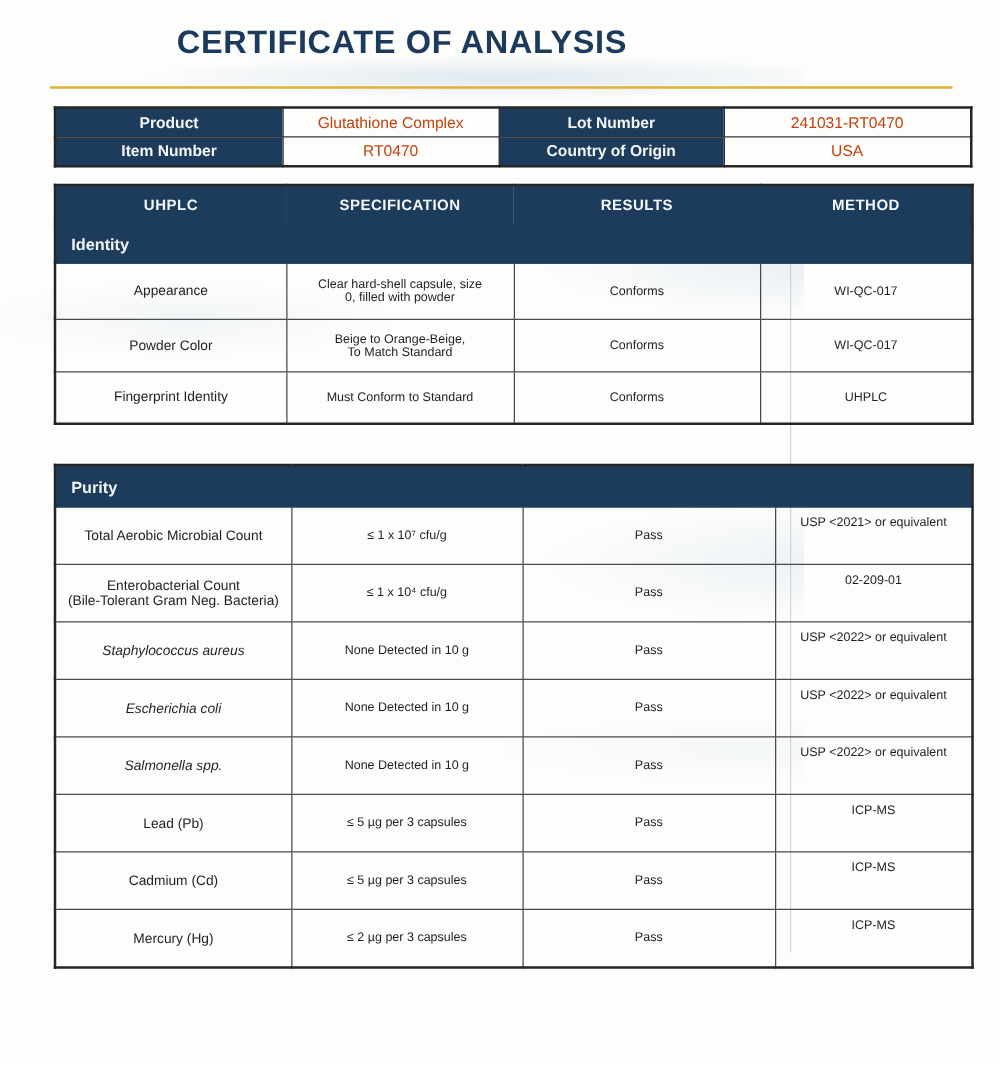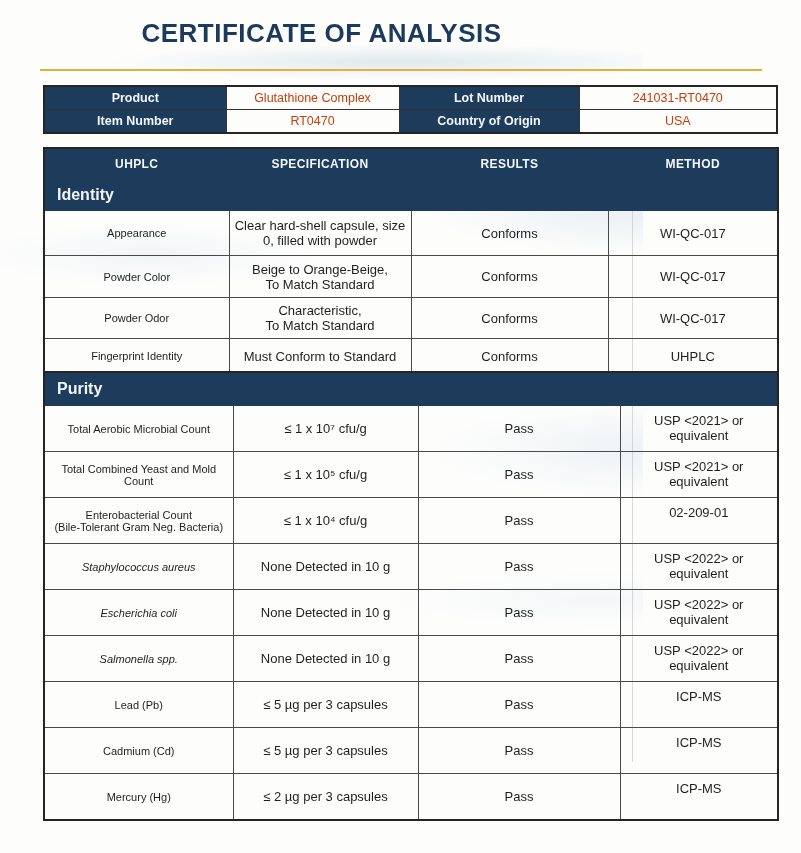--- a/index.html
+++ b/index.html
@@ -64,30 +64,30 @@
   }
   .col-header-row th{
     background:#1d3c5c;color:#f4f7fa;
     font-size:12px;font-weight:bold;letter-spacing:.4px;
     height:26px;border:1px solid #1d3c5c;
     border-left:1px solid rgba(225,235,243,.45);
   }
   .col-header-row th:first-child{border-left:1px solid #1d3c5c;}
   .section-row th{
     background:#1d3c5c;color:#f2f5f8;
-    font-size:16px;font-weight:bold;text-align:left;
+    font-size:13px;font-weight:bold;text-align:left;
     padding-left:12px;height:26px;
     border:1px solid #1d3c5c;
     border-top:1px solid rgba(225,235,243,.55);
   }
   .identity-table{top:147px;}
   .purity-table{top:371px;}
   .purity-table .section-row th{height:28px;margin-top:41px;}
   .data-table td{
-    font-size:13px;color:#1f1f1f;
+    font-size:10px;color:#1f1f1f;
     white-space:pre-line;background:transparent;
   }
   td.cell-test{font-size:11px;}
   td.cell-test.italic{font-style:italic;}
   #identity-body tr:nth-child(1) td{height:40px;}
   #identity-body tr:nth-child(2) td{height:37px;}
   #identity-body tr:nth-child(3) td{height:36px;}
   #identity-body tr:nth-child(4) td{height:30px;}
   #purity-body tr td{height:36px;}
   .purity-table td.cell-method{vertical-align:top;padding-top:7px;}
@@ -152,27 +152,20 @@
           <td class="cell-method">WI-QC-017</td>
         </tr>
         <tr>
           <td class="cell-test">Powder Color</td>
           <td class="cell-spec">Beige to Orange-Beige,
 To Match Standard</td>
           <td class="cell-result">Conforms</td>
           <td class="cell-method">WI-QC-017</td>
         </tr>
         <tr>
-          <td class="cell-test">Powder Odor</td>
-          <td class="cell-spec">Characteristic,
-To Match Standard</td>
-          <td class="cell-result">Conforms</td>
-          <td class="cell-method">WI-QC-017</td>
-        </tr>
-        <tr>
           <td class="cell-test">Fingerprint Identity</td>
           <td class="cell-spec">Must Conform to Standard</td>
           <td class="cell-result">Conforms</td>
           <td class="cell-method">UHPLC</td>
         </tr>
       </tbody>
   </table>
 
   <table class="data-table purity-table">
     <colgroup>
@@ -187,27 +180,20 @@
       </tr>
     </thead>
     <tbody id="purity-body">
         <tr>
           <td class="cell-test">Total Aerobic Microbial Count</td>
           <td class="cell-spec">≤ 1 x 10⁷ cfu/g</td>
           <td class="cell-result">Pass</td>
           <td class="cell-method">USP &lt;2021&gt; or equivalent</td>
         </tr>
         <tr>
-          <td class="cell-test">Total Combined Yeast and Mold
-Count</td>
-          <td class="cell-spec">≤ 1 x 10⁵ cfu/g</td>
-          <td class="cell-result">Pass</td>
-          <td class="cell-method">USP &lt;2021&gt; or equivalent</td>
-        </tr>
-        <tr>
           <td class="cell-test">Enterobacterial Count
 (Bile-Tolerant Gram Neg. Bacteria)</td>
           <td class="cell-spec">≤ 1 x 10⁴ cfu/g</td>
           <td class="cell-result">Pass</td>
           <td class="cell-method">02-209-01</td>
         </tr>
         <tr>
           <td class="cell-test italic">Staphylococcus aureus</td>
           <td class="cell-spec">None Detected in 10 g</td>
           <td class="cell-result">Pass</td>

